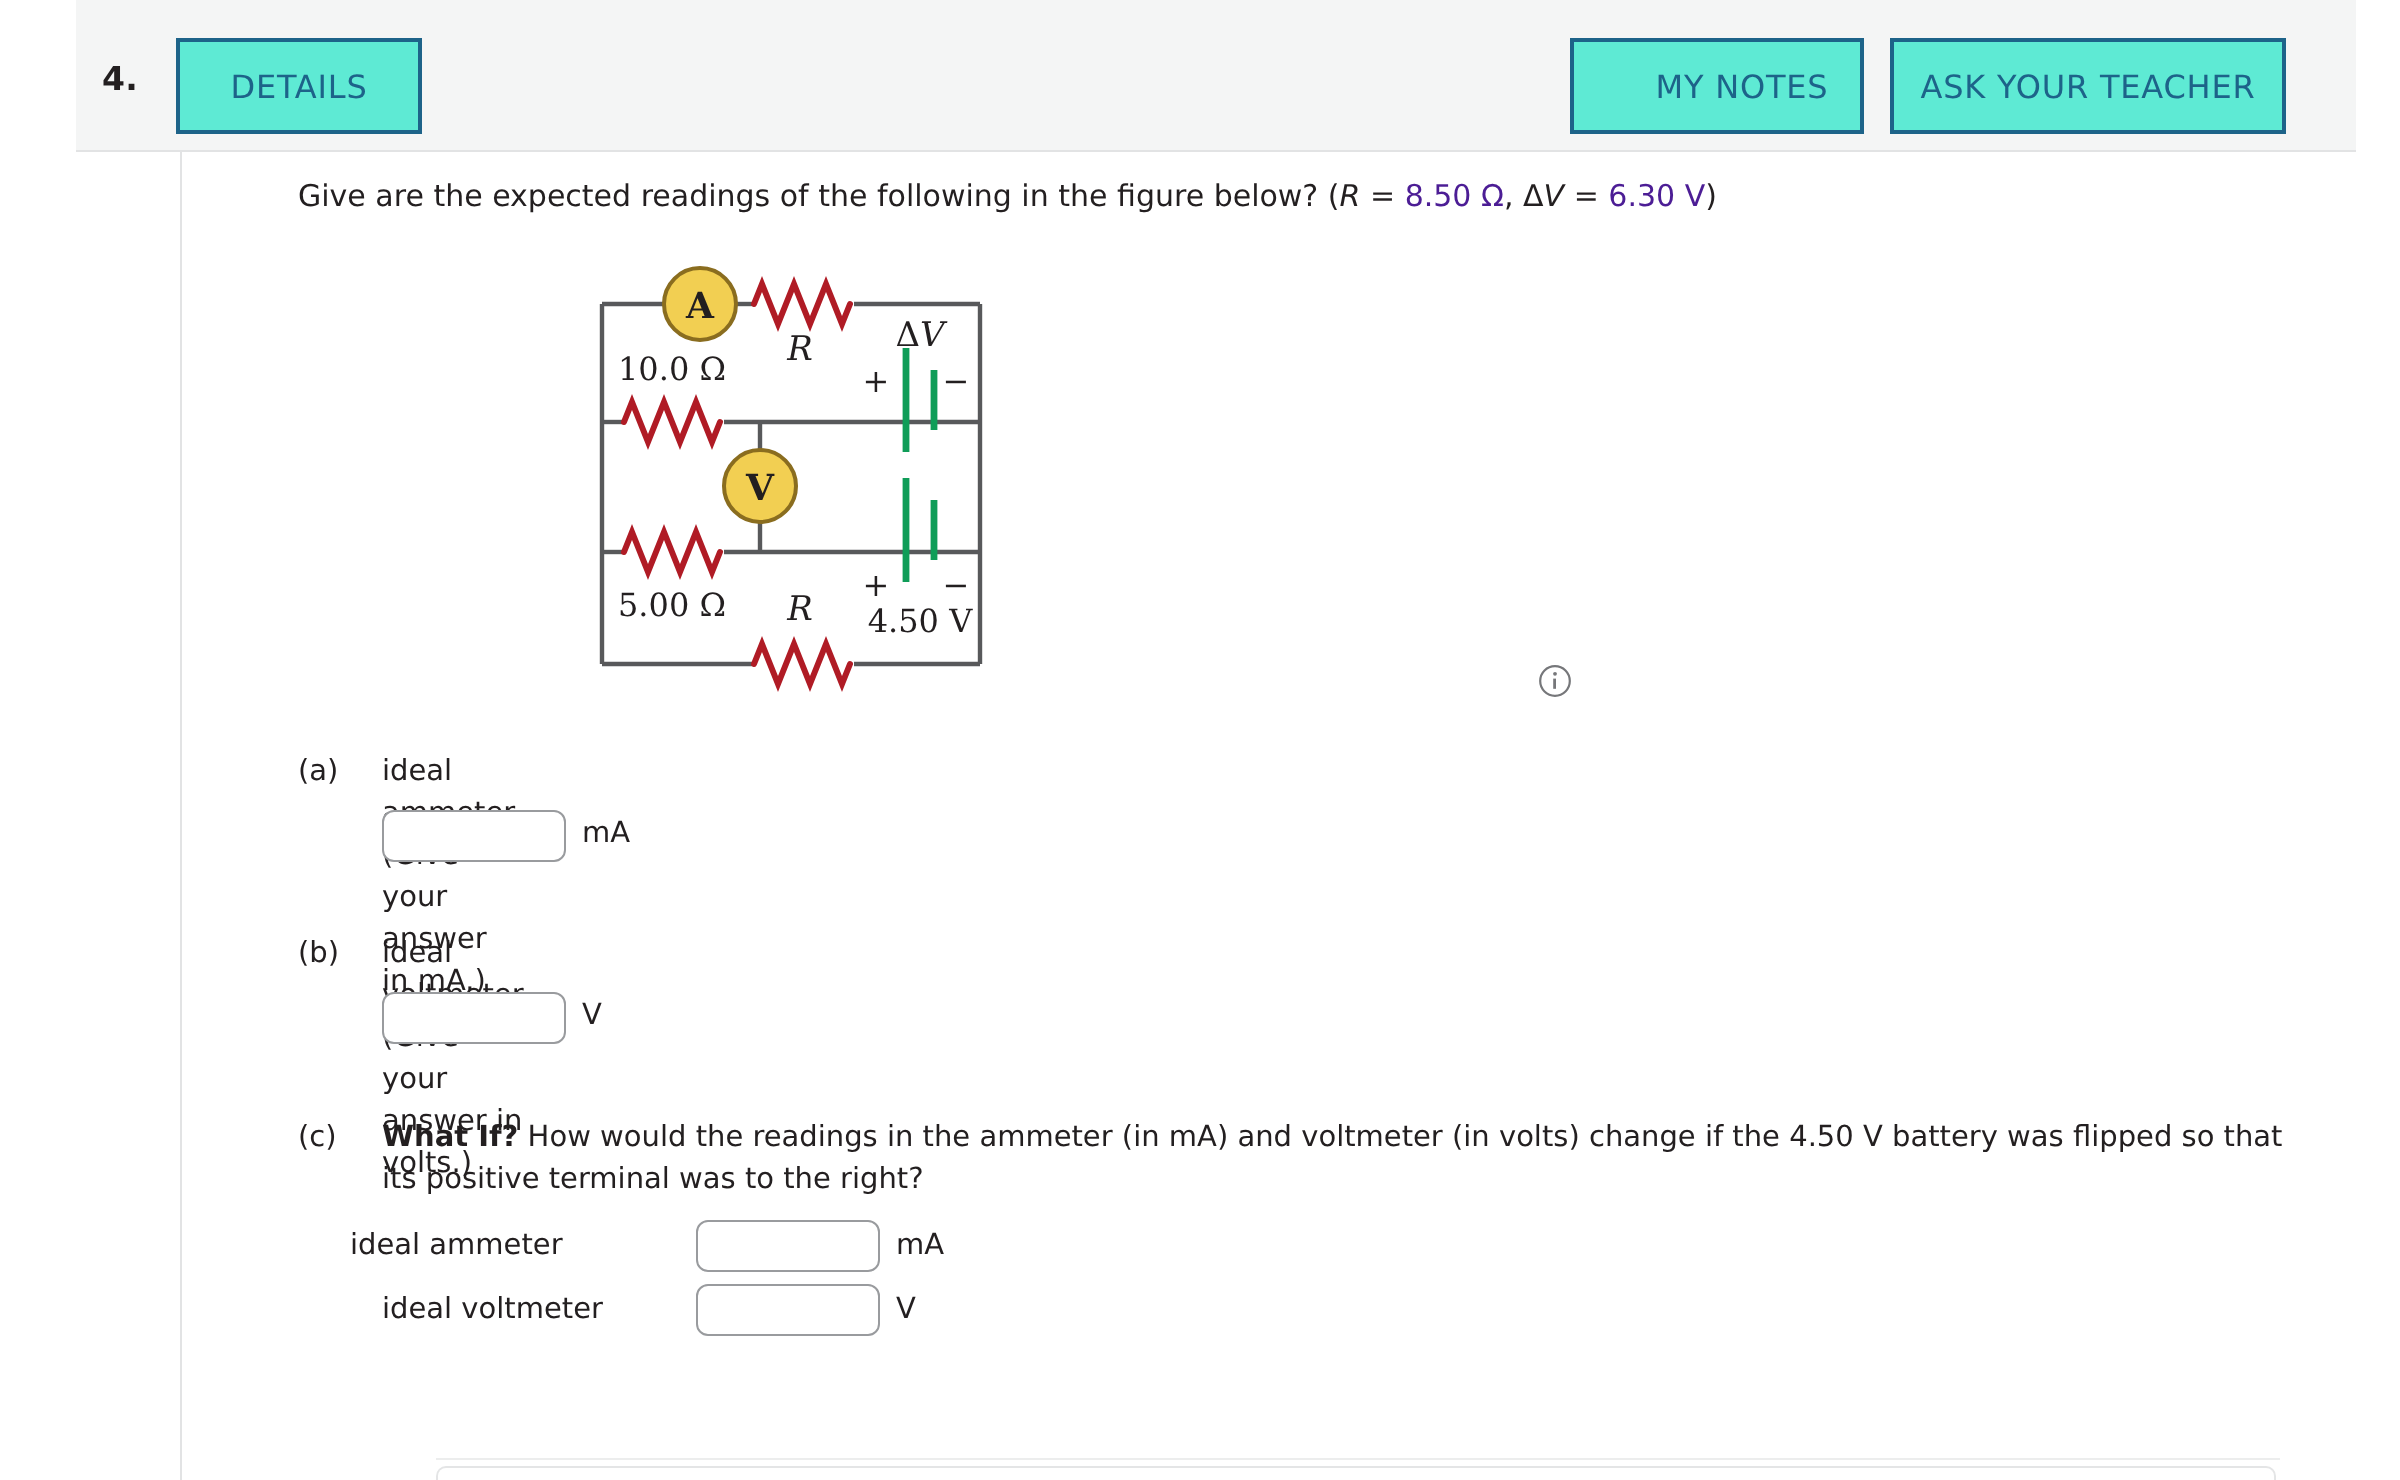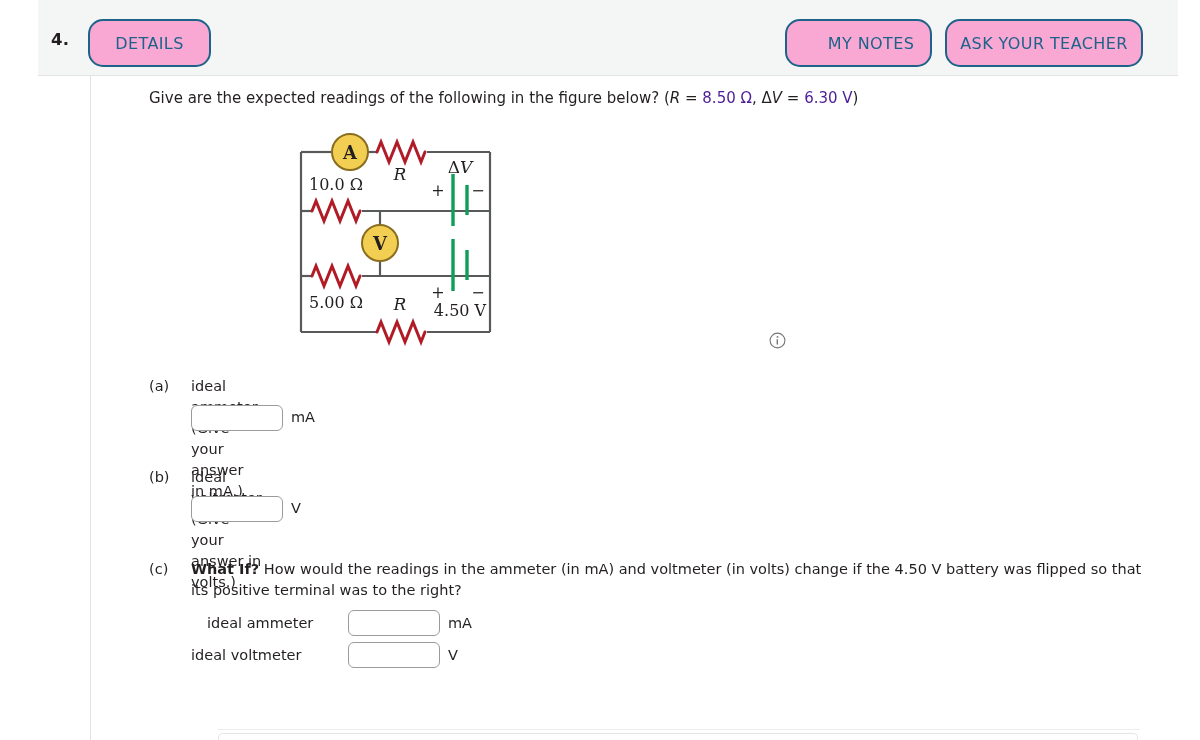--- a/index.html
+++ b/index.html
@@ -42,22 +42,22 @@
     top: 30px;
     font-size: 16.5px;
     font-weight: bold;
     color: #231f20;
     letter-spacing: 0.2px;
   }
   .btn {
     position: absolute;
     box-sizing: border-box;
     border: 2px solid #1d6389;
-    border-radius: 15px;
-    background: #f9a8d4;
+    border-radius: 0;
+    background: #5eead4;
     color: #1d6389;
     font-family: "DejaVu Sans", "Liberation Sans", sans-serif;
     font-size: 16px;
     letter-spacing: 0.4px;
     display: flex;
     align-items: center;
     justify-content: center;
     cursor: pointer;
     padding: 0;
   }
@@ -271,21 +271,21 @@
       <span class="part-text">ideal voltmeter (Give your answer in volts.)</span>
     </div>
     <input class="answer-input" style="left: 100px; top: 420px;" value="">
     <span class="unit" style="left:200px; top:424px;">V</span>
 
     <div class="part" style="left:58px; top:483px; width:1010px;">
       <span class="part-label">(c)</span>
       <span class="part-text" style="width:965px; display:block;"><span class="whatif">What If?</span><span> How would the readings in the ammeter (in mA) and voltmeter (in volts) change if the 4.50 V battery was flipped</span> <span>so that its positive terminal was to the right?</span></span>
     </div>
 
-    <span class="subrow-label" style="left:116px; top:539px;">ideal ammeter</span>
+    <span class="subrow-label" style="left:84px; top:539px;">ideal ammeter</span>
     <input class="answer-input" style="left: 257px; top: 534px;" value="">
     <span class="unit" style="left:357px; top:539px;">mA</span>
 
     <span class="subrow-label" style="left:100px; top:571px;">ideal voltmeter</span>
     <input class="answer-input" style="left: 257px; top: 566px;" value="">
     <span class="unit" style="left:357px; top:571px;">V</span>
 
   </div>
 </div>
 

